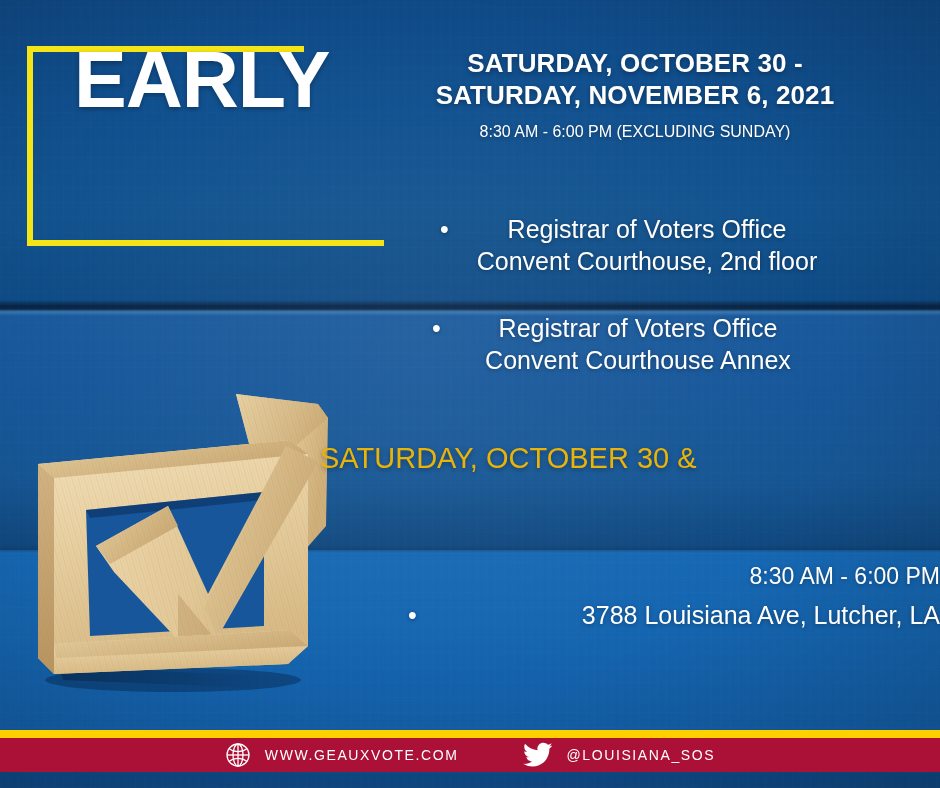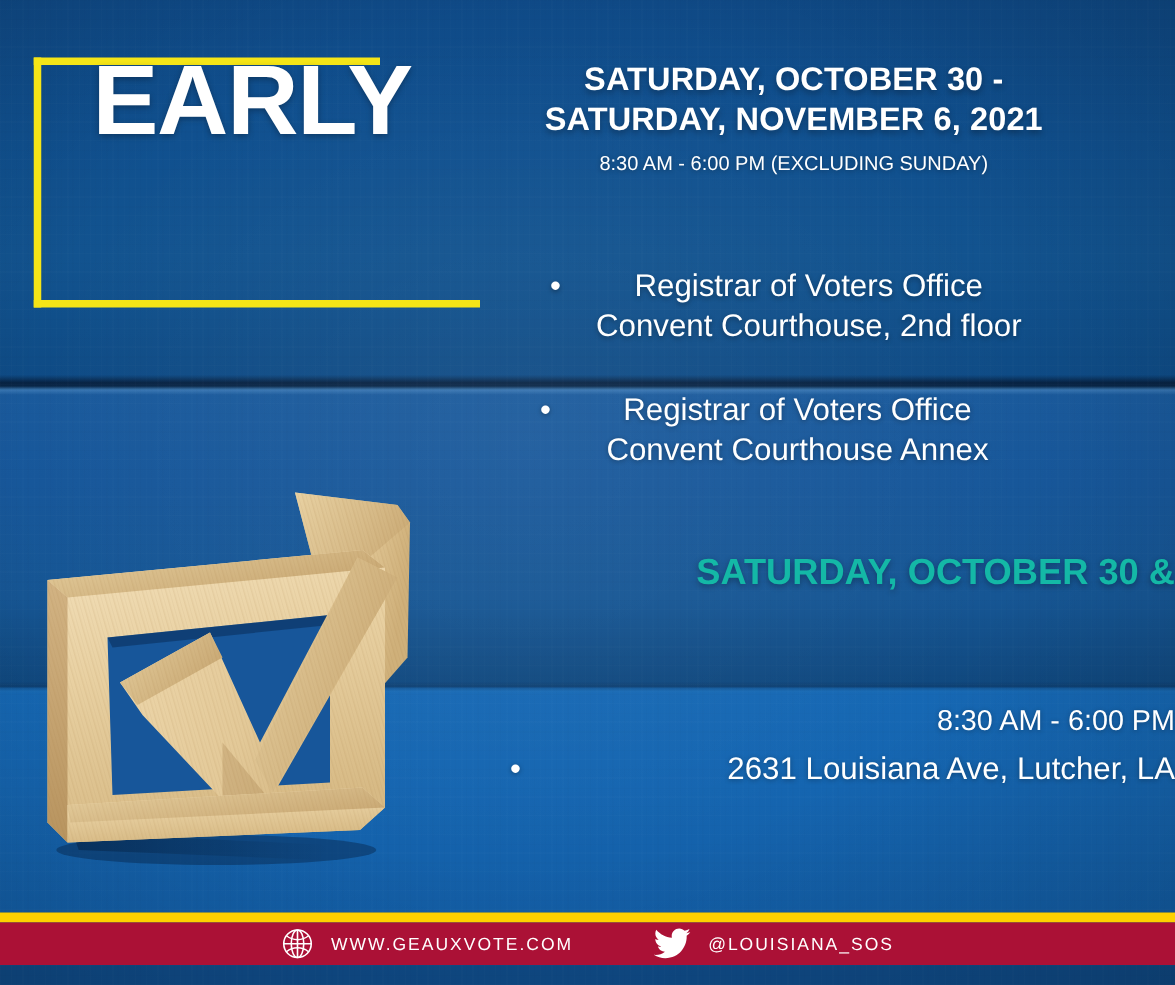--- a/index.html
+++ b/index.html
@@ -203,23 +203,23 @@
   .block-locs .loc-item:first-child .l2 { padding-left: 24px; }
   .block-locs .loc-item:nth-child(2) .l1 { padding-left: 6px; }
   .block-locs .loc-item:nth-child(2) .l2 { padding-left: 6px; }
 
   
   .block-sat {
     position: absolute;
     left: 320px;
     top: 437px;
     width: 620px;
-    text-align: right;
-    color: #14b8a6;
-    font-weight: 700;
+    text-align: left;
+    color: #eab308;
+    font-weight: 400;
     font-size: 29px;
     line-height: 1.45;
     text-shadow: 0 2px 5px rgba(0,0,0,.33);
   }
 
   
   .block-lutcher {
     position: absolute;
     left: 330px;
     top: 562px;
@@ -387,21 +387,21 @@
   </ul>
 
   <div class="block-sat">
     <span>SATURDAY, OCTOBER 30  &amp;</span><br>
   </div>
 
   <div class="block-lutcher">
     <div class="hours2">8:30 AM - 6:00 PM</div>
     <div class="loc-item">
       <span class="bullet">•</span>
-      <span class="l2">2631 Louisiana Ave, Lutcher, LA</span>
+      <span class="l2">3788 Louisiana Ave, Lutcher, LA</span>
     </div>
   </div>
 
   <div class="footer-rule"></div>
   <div class="footer">
 
     <div class="footer-item">
       <span class="f-icon">
         <svg width="26" height="26" viewBox="0 0 26 26" aria-hidden="true">
           <circle cx="13" cy="13" r="11" fill="none" stroke="#ffffff" stroke-width="1.3"></circle>

